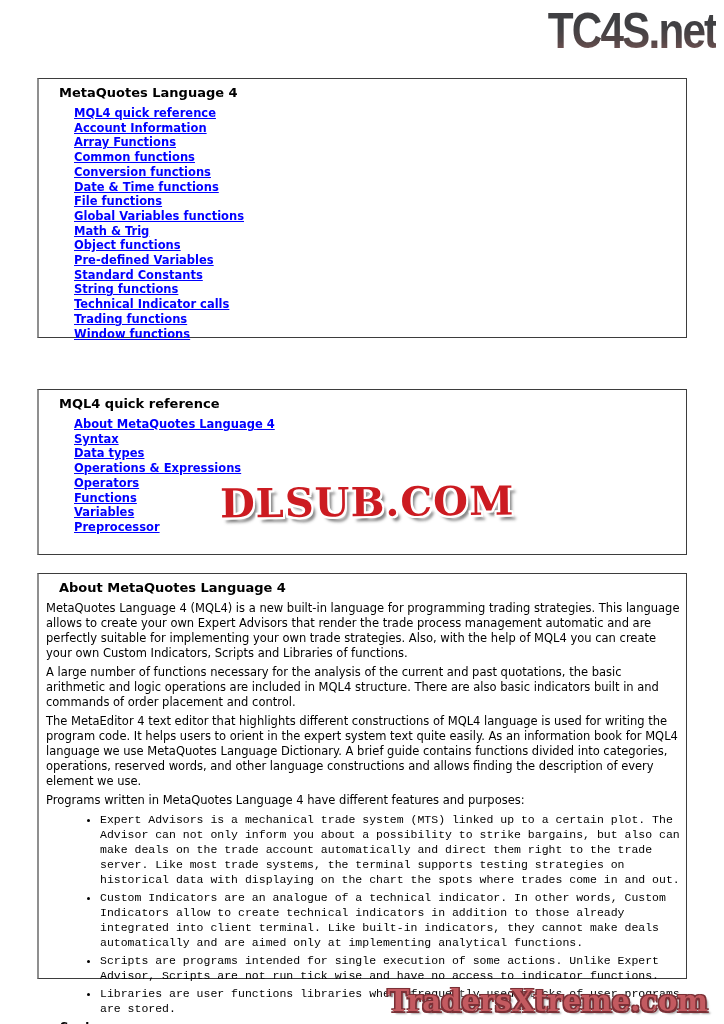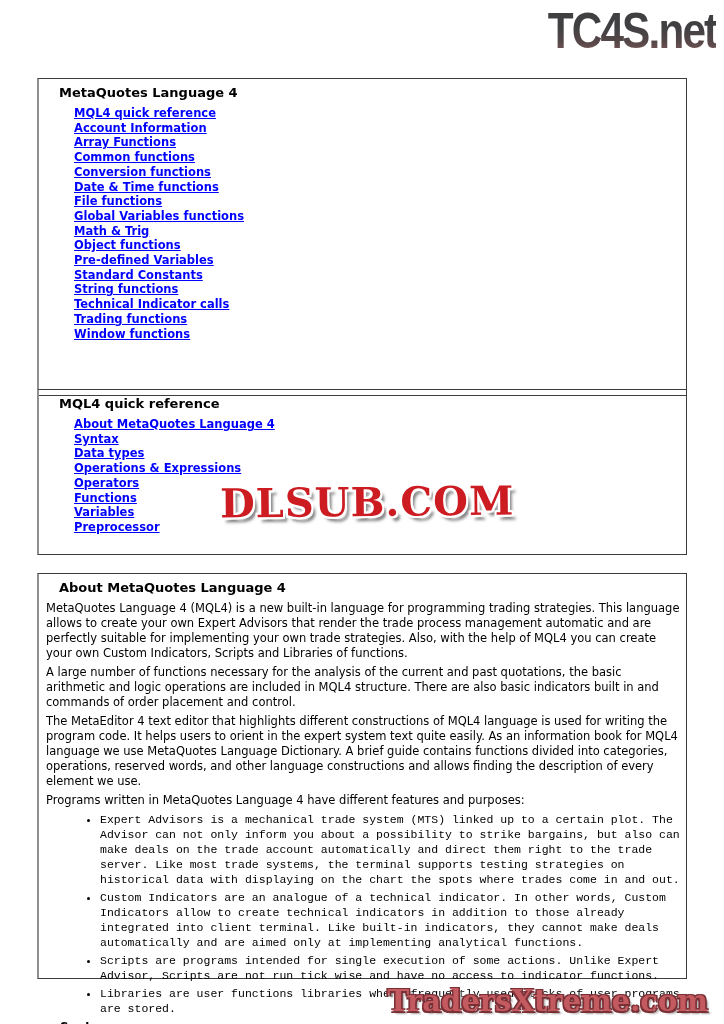--- a/index.html
+++ b/index.html
@@ -49,21 +49,21 @@
   }
 
   
   .panel {
     position:absolute; left:37px; width:650px;
     box-sizing:border-box;
     border:1px solid #3d3d3d;
     border-left:2px solid #8f8f8f;
     background:transparent;
   }
-  #panel-toc      { top:78px;  height:318px; }
+  #panel-toc      { top:78px;  height:260px; }
   #panel-quickref { top:389px; height:166px; }
   #panel-about    { top:573px; height:406px; }
 
   .panel-title {
     font-size:13px; font-weight:bold;
     margin:6px 0 6px 20px;
   }
 
   .linklist { margin:0 0 0 35px; }
   .linklist a {

